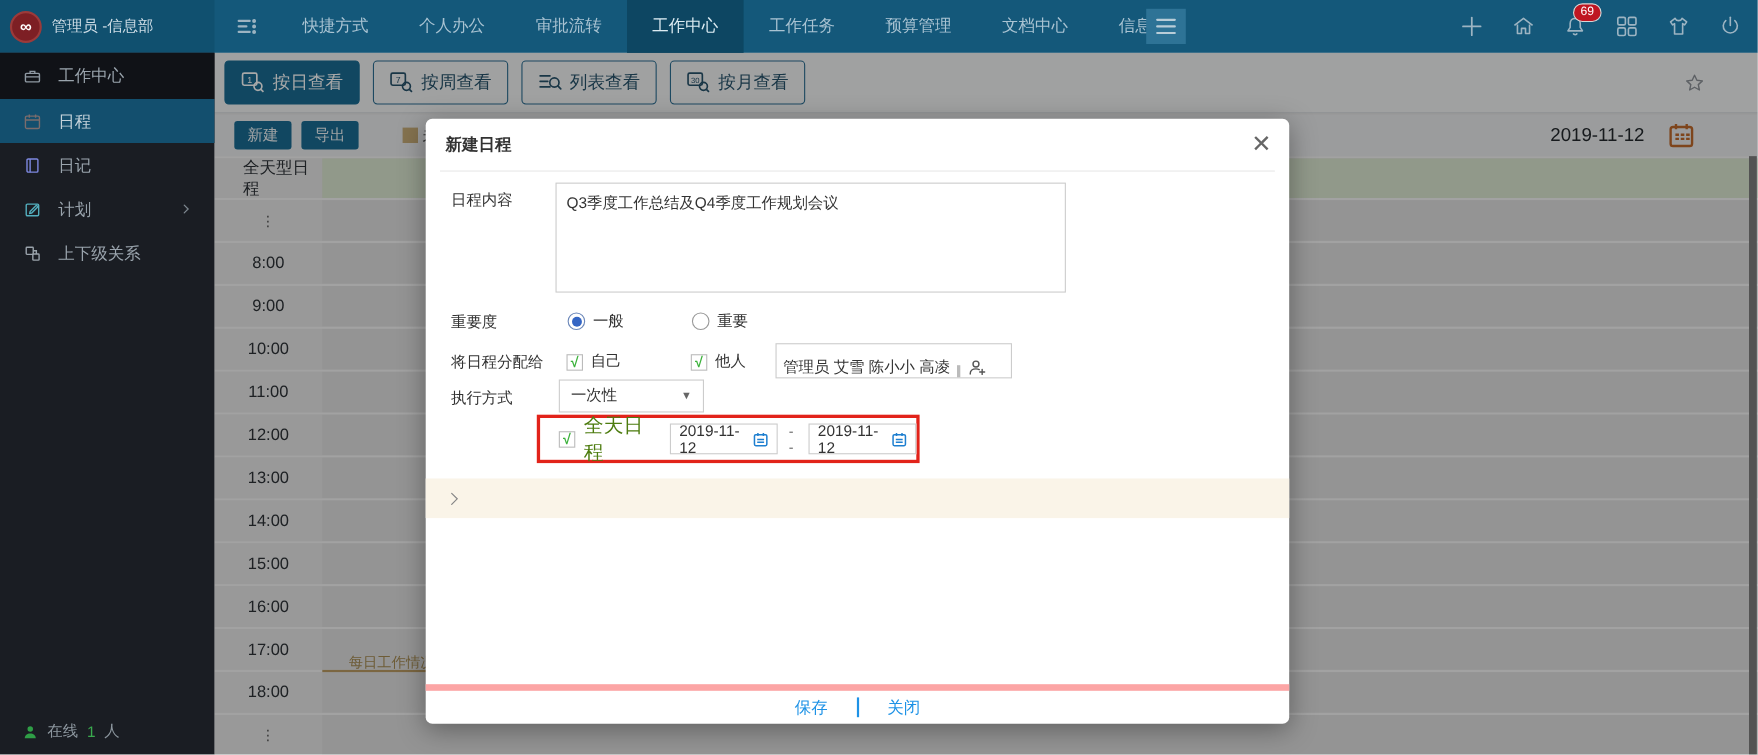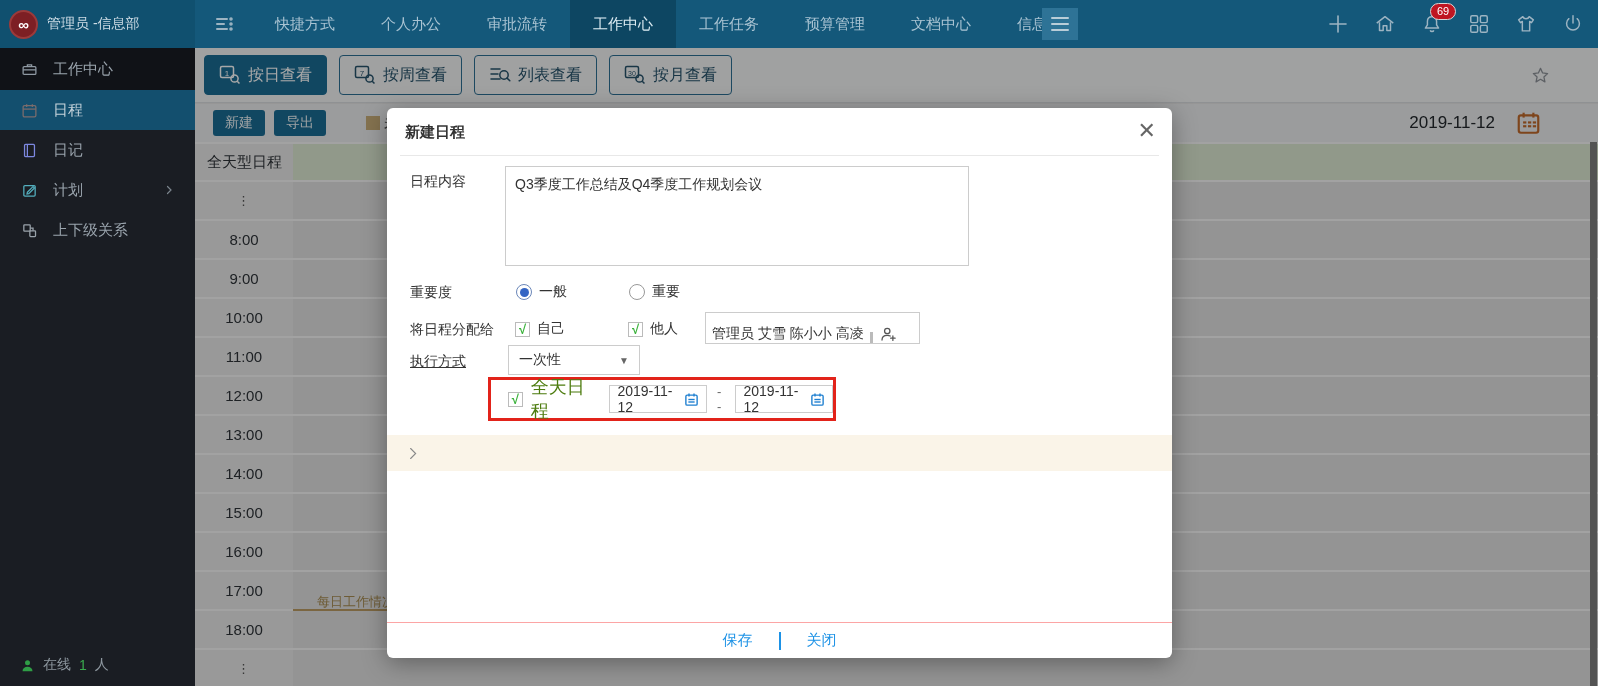--- a/index.html
+++ b/index.html
@@ -48,21 +48,21 @@
   .date-picker { position:absolute; right:56px; top:62px; display:flex; align-items:center; gap:20px; }
   .date-text { font-size:17px; color:#23282c; }
   .cal-orange { color:#c0692b; display:flex; cursor:pointer; }
 
   
   .grid { position:absolute; left:0; top:94px; width:1403px; height:545px; }
   .grow { position:relative; width:1403px; height:39px; border-top:2px solid #f6f6f6; display:flex; }
   .grow.allday { height:38px; }
   .gtime { width:98px; height:100%; background:#e9e9e9; display:flex; align-items:center; justify-content:center; font-size:15px; color:#2e3338; }
   .gcell { flex:1; height:100%; background:#e1e1e1; cursor:pointer; }
-  .grow.allday .gtime { justify-content:flex-start; padding-left:12px; }
+  .grow.allday .gtime { justify-content:flex-start; padding-left:26px; }
   .grow.allday .gcell { background:#dde8d2; }
   .gtime.dots { color:#555; letter-spacing:1px; font-size:13px; }
   .event { position:absolute; left:98px; top:452px; width:300px; height:17px; font-size:13px; color:#a78c52; padding-left:24px; border-bottom:2px solid #bb9c63; line-height:15px; white-space:nowrap; overflow:hidden; }
   .vscroll { position:absolute; right:1px; top:94px; width:7px; height:544px; background:#b9b9b9; }
   .vthumb { position:absolute; left:0; top:0; width:7px; height:544px; background:#7f7f7f; }
 
   
   .backdrop { position:absolute; left:195px; top:48px; width:1403px; height:638px; background:rgba(0,0,0,.34); z-index:10; }
   .modal { position:absolute; left:387px; top:108px; width:785px; height:550px; background:#fff; border-radius:6px; box-shadow:0 5px 24px rgba(0,0,0,.35); z-index:20; font-size:14px; color:#333; }
   .m-title { position:absolute; left:18px; top:0; height:47px; line-height:47px; font-size:15px; font-weight:bold; color:#333; }
@@ -84,21 +84,21 @@
   .select .val { flex:1; font-size:14px; color:#333; }
   .select .caret { color:#666; font-size:10px; }
   .red-box { position:absolute; left:101px; top:269px; width:348px; height:44px; border:3px solid #e2231a; display:flex; align-items:center; padding-left:17px; gap:8px; }
   .date-input { width:99px; height:28px; border:1px solid #ccc; background:#fff; display:flex; align-items:center; justify-content:space-between; padding:0 7px; cursor:pointer; }
   .date-input .dval { font-size:14px; color:#333; }
   .date-input .dcal { color:#1e7fd0; display:flex; }
   .range-sep { color:#666; font-size:13px; margin:0 2px; }
   .advanced { position:absolute; left:0; right:0; top:327px; height:36px; background:#faf4e8; display:flex; align-items:center; padding:0 38px 0 18px; cursor:pointer; }
   .advanced .adv-label { flex:1; font-size:14px; color:#333; }
   .advanced .chev { color:#888; display:flex; }
-  .m-footer { position:absolute; left:0; right:0; top:514px; height:36px; border-top:1px solid #fca5a5; display:flex; align-items:center; justify-content:center; gap:0; }
+  .m-footer { position:absolute; left:0; right:0; top:514px; height:36px; border-top:6px solid #fca5a5; display:flex; align-items:center; justify-content:center; gap:0; }
   .f-btn { color:#1d92e6; font-size:15px; cursor:pointer; padding:0 26px; background:none; border:none; font-family:inherit; }
   .f-sep { width:2px; height:18px; background:#1d92e6; }
 
   svg { display:block; }
 </style>
 </head>
 <body>
 
 <div class="app">
 
@@ -417,21 +417,21 @@
       <span class="person-add">
         <svg width="18" height="18" viewBox="0 0 24 24" fill="none" stroke="currentColor" stroke-width="1.7" stroke-linecap="round">
             <circle cx="11" cy="8" r="3.6"></circle>
             <path d="M4 20c0-4 3-6.2 7-6.2 1.5 0 2.9.3 4 .9"></path>
             <line x1="18.5" y1="14.5" x2="18.5" y2="20.5"></line>
             <line x1="15.5" y1="17.5" x2="21.5" y2="17.5"></line>
           </svg>
       </span>
     </div>
 
-    <div class="m-label" style="top:245px;text-decoration:underline;">执行方式</div>
+    <div class="m-label" style="top:245px;">执行方式</div>
     <div class="select">
       <span class="val">一次性</span>
       <span class="caret">▼</span>
     </div>
 
     <div class="red-box">
       <span class="checkbox">
           <span>√</span>
         </span>
       <span style="font-size:18px; color:#4d7c0f;">全天日程</span>

